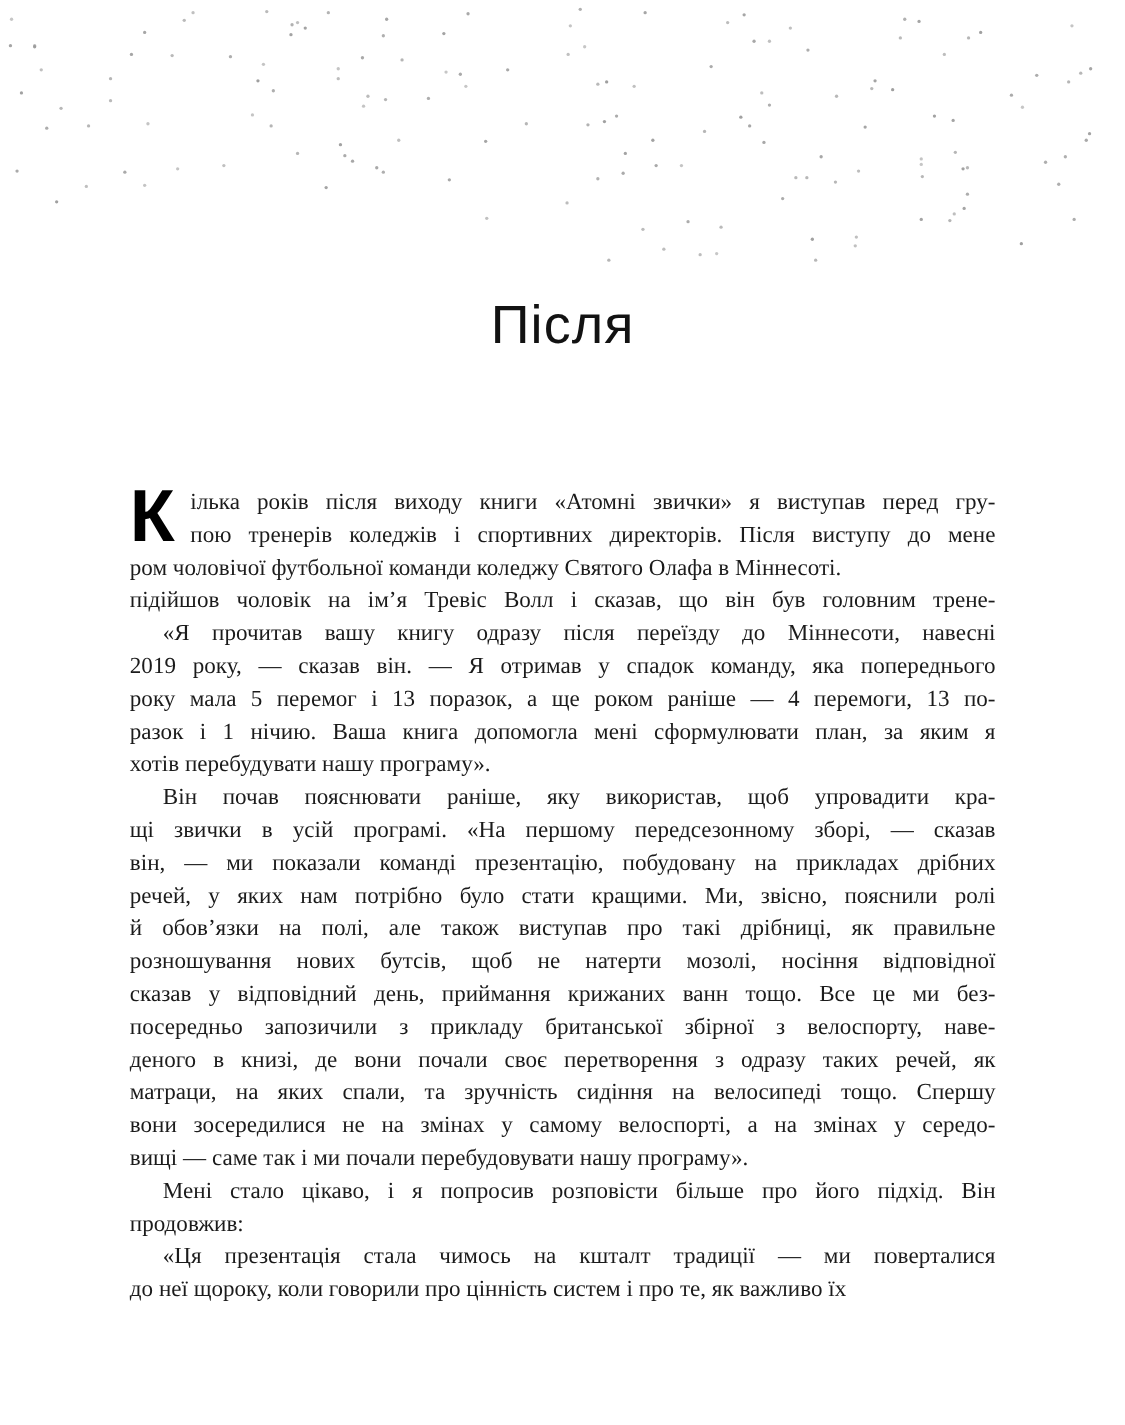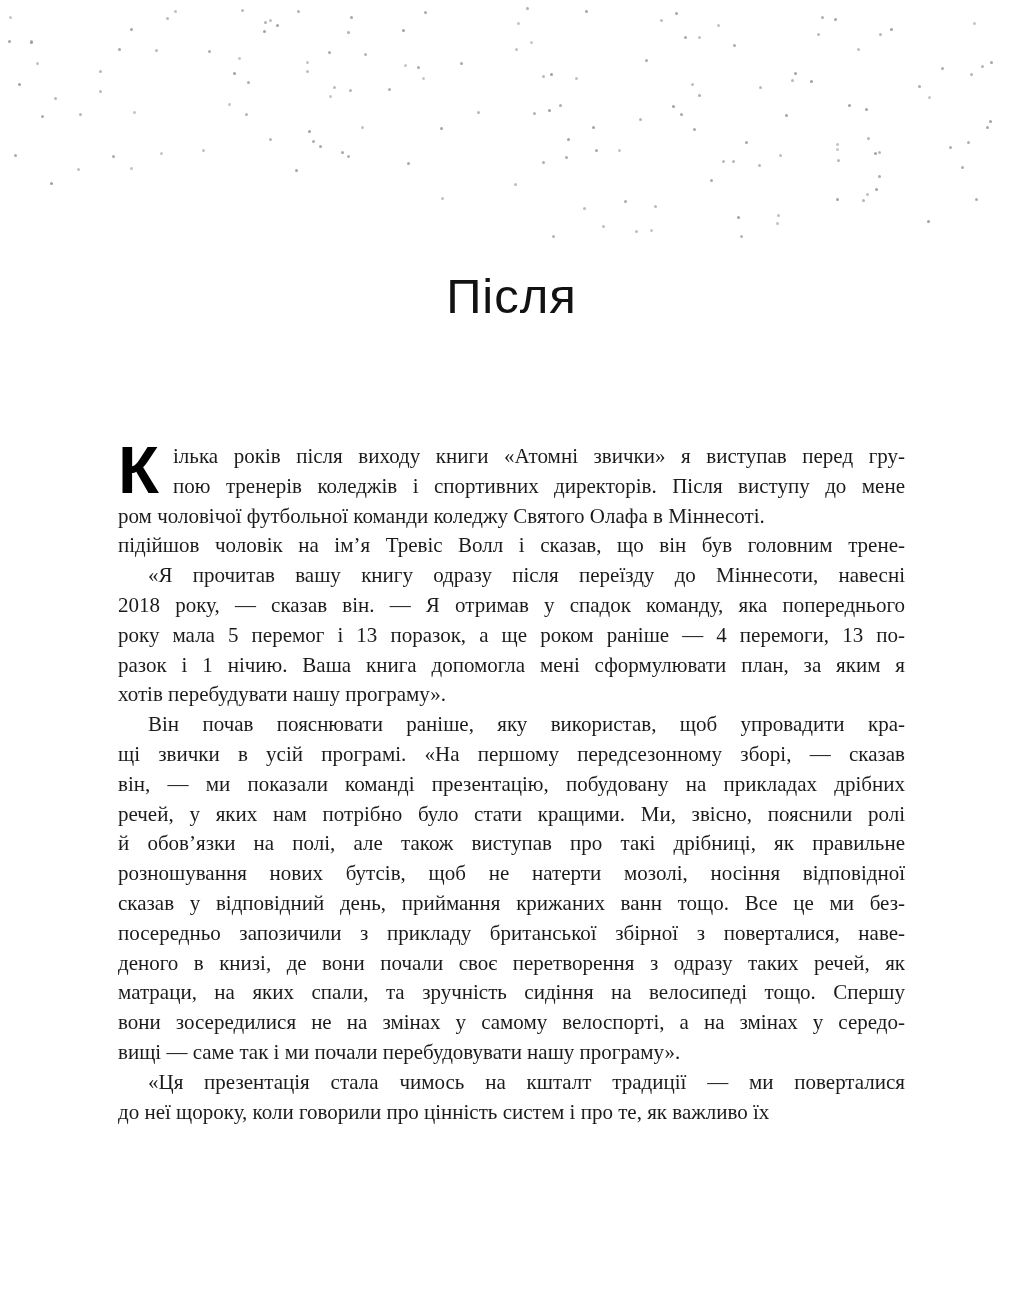--- a/index.html
+++ b/index.html
@@ -199,36 +199,40 @@
 <div class="text-block">
     <div class="para">
       <span class="dropcap">К</span>
       <div class="line">ілька років після виходу книги «Атомні звички» я виступав перед гру-</div>
       <div class="line">пою тренерів коледжів і спортивних директорів. Після виступу до мене</div>
       <div class="line last">ром чоловічої футбольної команди коледжу Святого Олафа в Міннесоті.</div>
       <div class="line">підійшов чоловік на ім’я Тревіс Волл і сказав, що він був головним трене-</div>
     </div>
     <div class="para">
       <div class="line indent">«Я прочитав вашу книгу одразу після переїзду до Міннесоти, навесні</div>
-      <div class="line">2018 року, — сказав він. — Я отримав у спадок команду, яка попереднього</div>
+      <div class="line">2019 року, — сказав він. — Я отримав у спадок команду, яка попереднього</div>
       <div class="line">року мала 5 перемог і 13 поразок, а ще роком раніше — 4 перемоги, 13 по-</div>
       <div class="line">разок і 1 нічию. Ваша книга допомогла мені сформулювати план, за яким я</div>
       <div class="line last">хотів перебудувати нашу програму».</div>
     </div>
     <div class="para">
       <div class="line indent">Він почав пояснювати раніше, яку використав, щоб упровадити кра-</div>
       <div class="line">щі звички в усій програмі. «На першому передсезонному зборі, — сказав</div>
       <div class="line">він, — ми показали команді презентацію, побудовану на прикладах дрібних</div>
       <div class="line">речей, у яких нам потрібно було стати кращими. Ми, звісно, пояснили ролі</div>
       <div class="line">й обов’язки на полі, але також виступав про такі дрібниці, як правильне</div>
       <div class="line">розношування нових бутсів, щоб не натерти мозолі, носіння відповідної</div>
       <div class="line">сказав у відповідний день, приймання крижаних ванн тощо. Все це ми без-</div>
-      <div class="line">посередньо запозичили з прикладу британської збірної з поверталися, наве-</div>
+      <div class="line">посередньо запозичили з прикладу британської збірної з велоспорту, наве-</div>
       <div class="line">деного в книзі, де вони почали своє перетворення з одразу таких речей, як</div>
       <div class="line">матраци, на яких спали, та зручність сидіння на велосипеді тощо. Спершу</div>
       <div class="line">вони зосередилися не на змінах у самому велоспорті, а на змінах у середо-</div>
       <div class="line last">вищі — саме так і ми почали перебудовувати нашу програму».</div>
     </div>
     <div class="para">
+      <div class="line indent">Мені стало цікаво, і я попросив розповісти більше про його підхід. Він</div>
+      <div class="line last">продовжив:</div>
+    </div>
+    <div class="para">
       <div class="line indent">«Ця презентація стала чимось на кшталт традиції — ми поверталися</div>
       <div class="line last">до неї щороку, коли говорили про цінність систем і про те, як важливо їх</div>
     </div>
   </div>
 
 </body></html>

